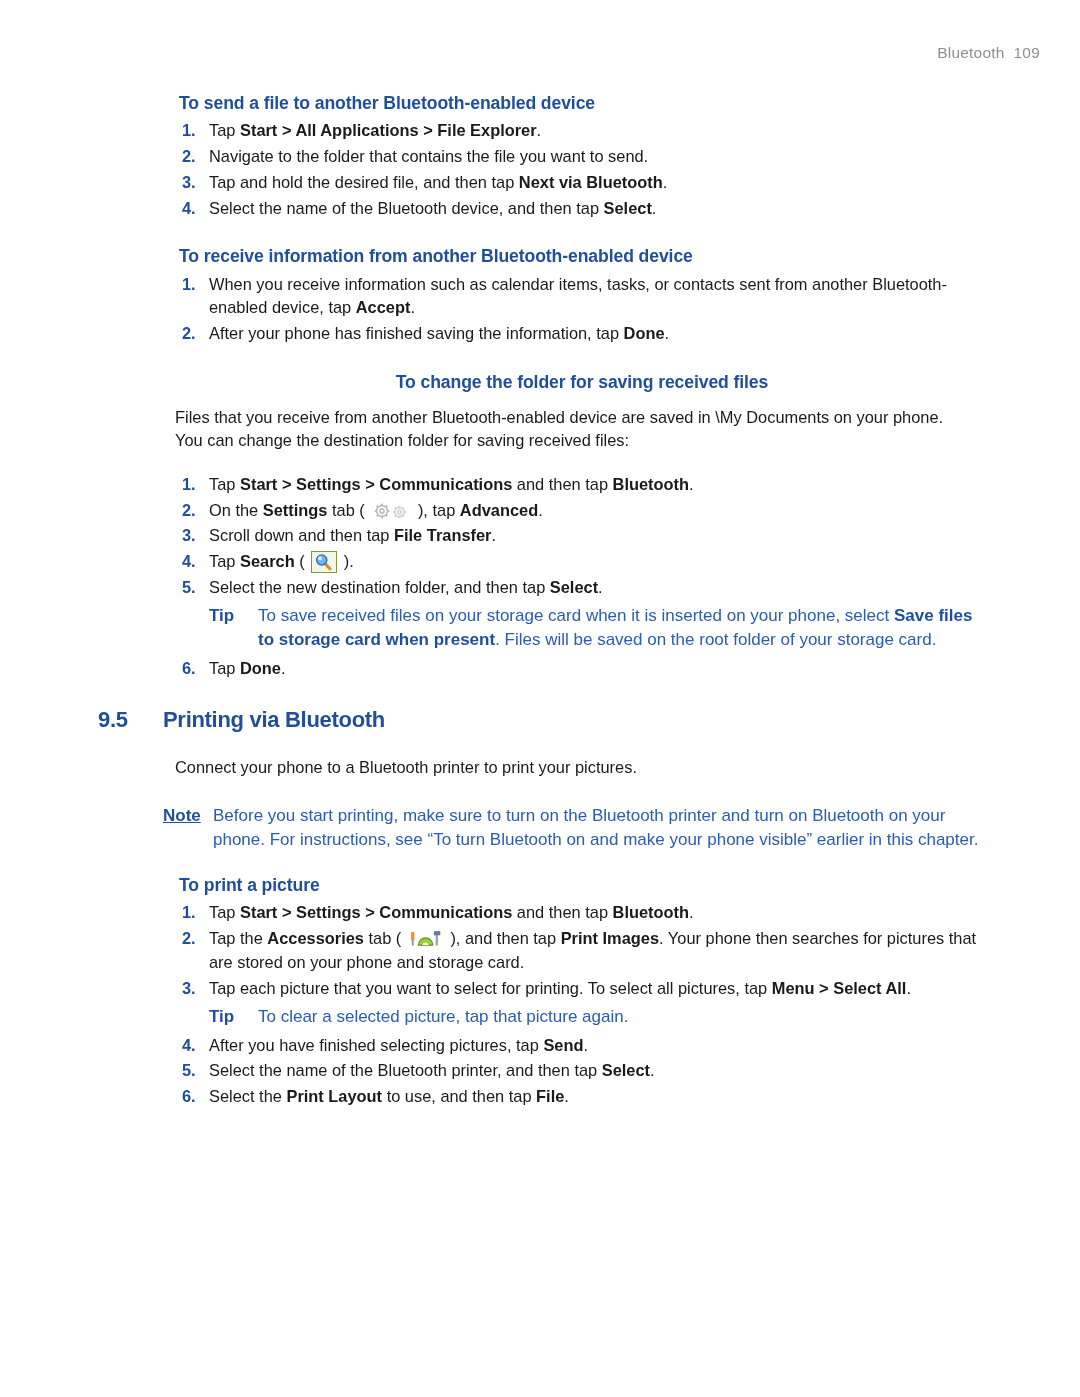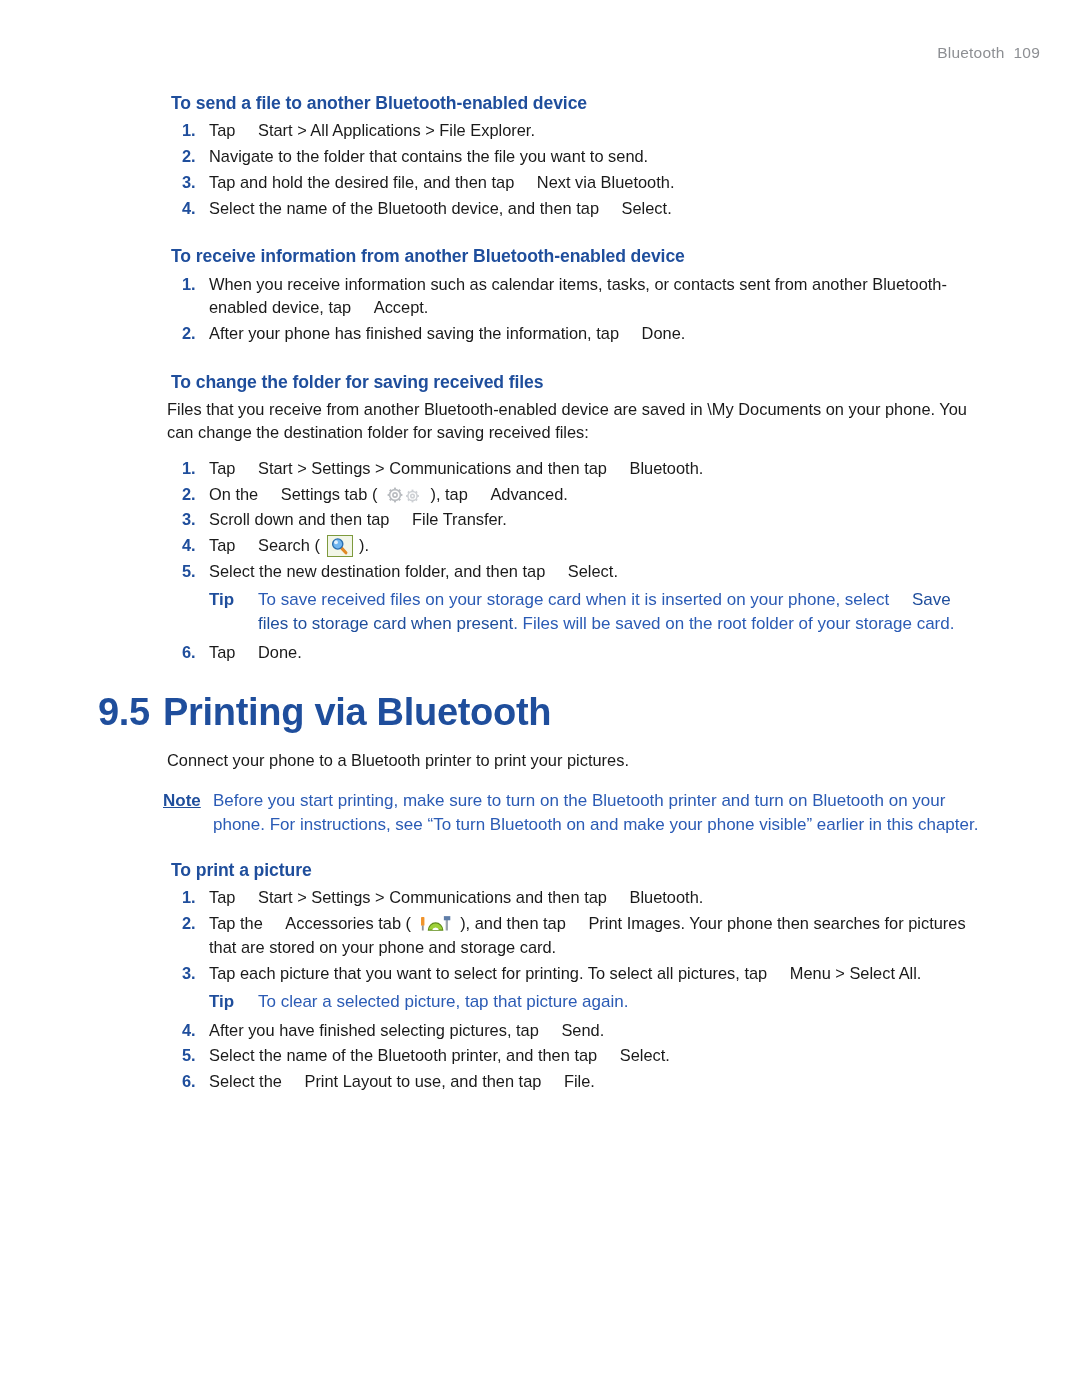--- a/index.html
+++ b/index.html
@@ -35,47 +35,47 @@
     top: 92px;
     width: 822px;
   }
 
   
   .h-sub {
     color: #1f4e9c;
     font-weight: bold;
     font-size: 17.6px;
     line-height: 1.32;
-    margin: 0 0 4px 8px;
+    margin: 0 0 4px 16px;
     letter-spacing: -0.1px;
   }
-  .h-sub.tight { margin-bottom: 3px; }
+  .h-sub.tight { margin-bottom: 3px; text-align: center; }
   .spacer-lg { height: 23px; }
   .spacer-sm { height: 8px; }
 
   .h-section {
     margin: 0;
     display: flex;
     align-items: baseline;
     color: #1f4e9c;
     font-weight: bold;
-    font-size: 38px;
+    font-size: 22px;
     letter-spacing: -0.3px;
     margin-left: -65px;
   }
   .h-section .sec-num {
     width: 65px;
     flex: 0 0 65px;
   }
 
   
   .para {
     font-size: 16.4px;
     line-height: 1.42;
-    margin: 4px;
+    margin: 12px;
     color: #1a1a1a;
   }
 
   
   ol.steps {
     list-style: none;
     margin: 0;
     padding: 0;
   }
   ol.steps > li {
@@ -88,21 +88,21 @@
   }
   ol.steps > li .num {
     position: absolute;
     left: 19px;
     top: 0;
     width: 24px;
     color: #1f4e9c;
     font-weight: bold;
     text-align: left;
   }
-  b, strong { font-weight: normal; color: inherit; margin-left: 18px; }
+  b, strong { font-weight: bold; color: inherit; }
 
   
   .callout {
     display: flex;
     color: #2b5bb5;
     font-size: 17px;
     line-height: 1.42;
   }
   .callout .cl-label {
     font-weight: bold;

